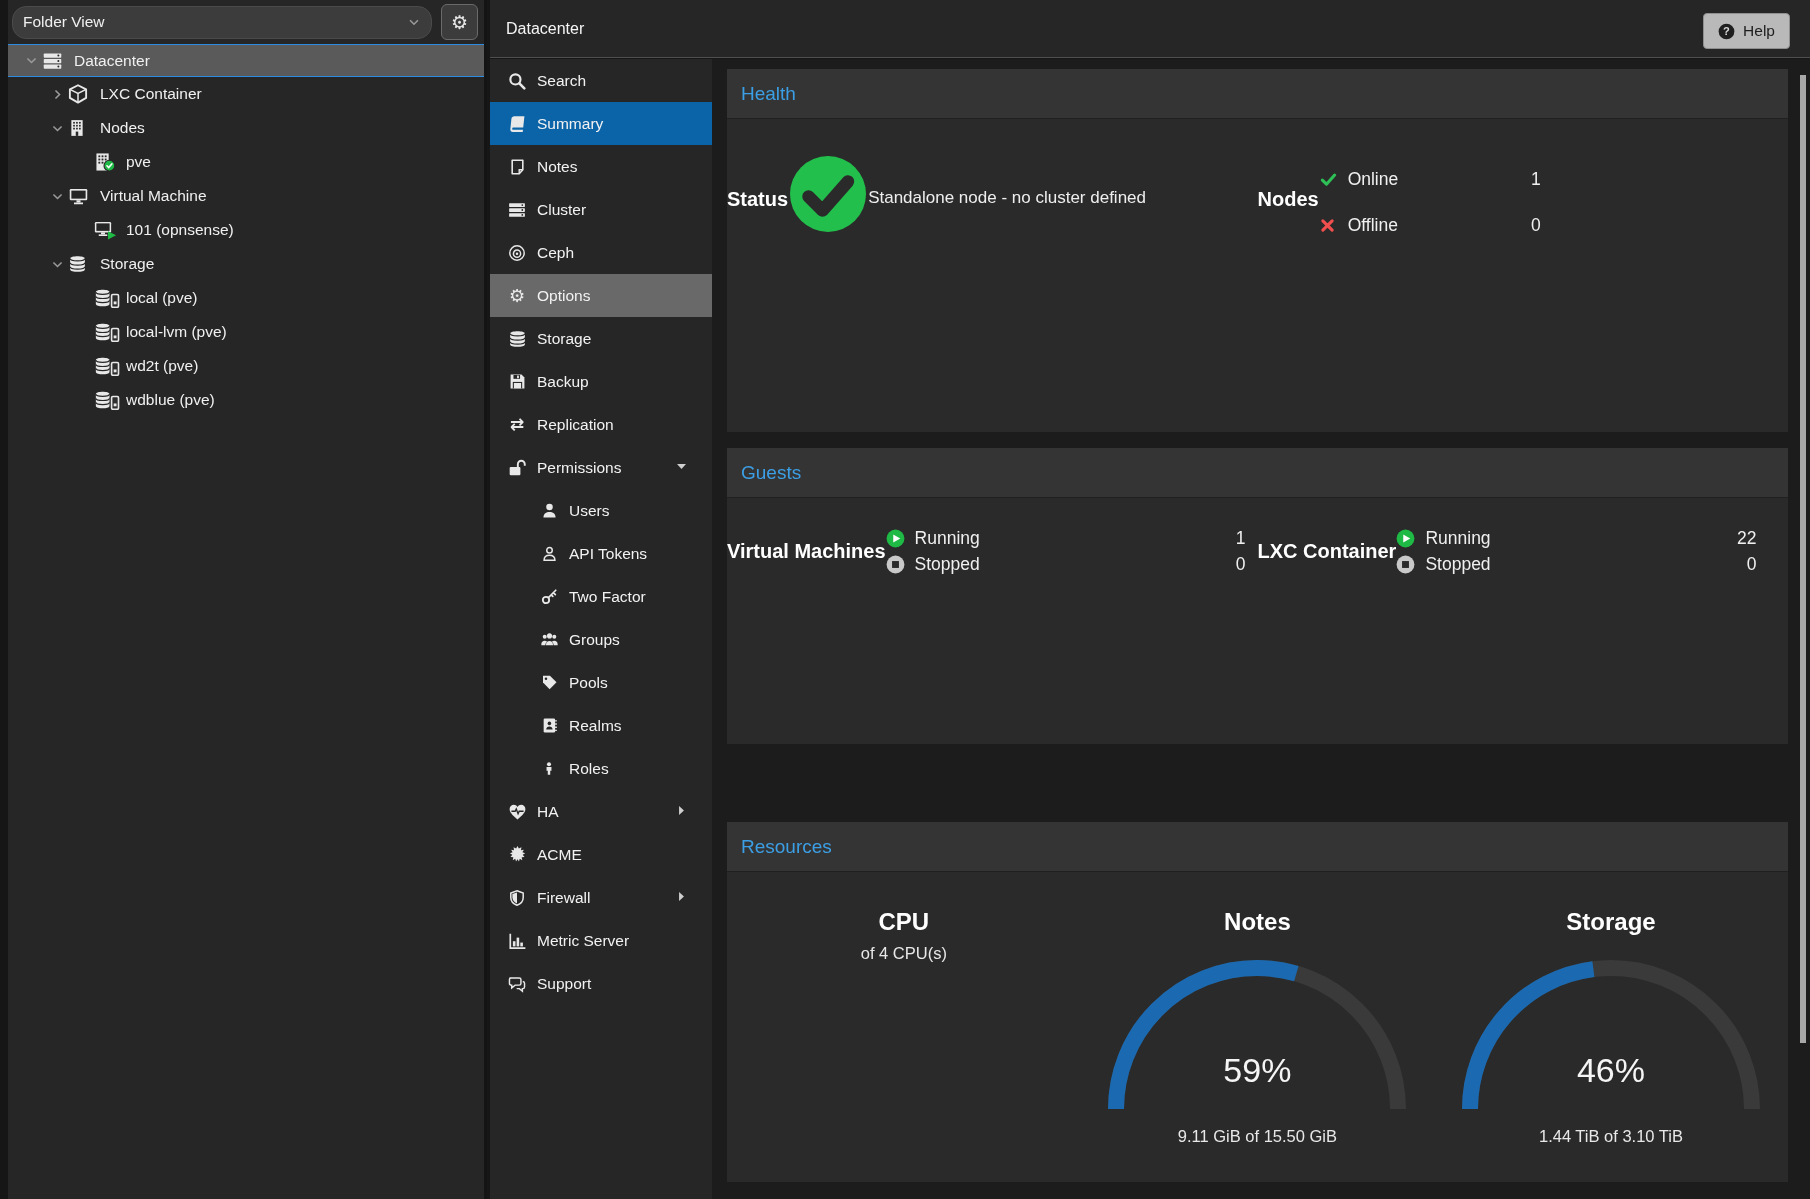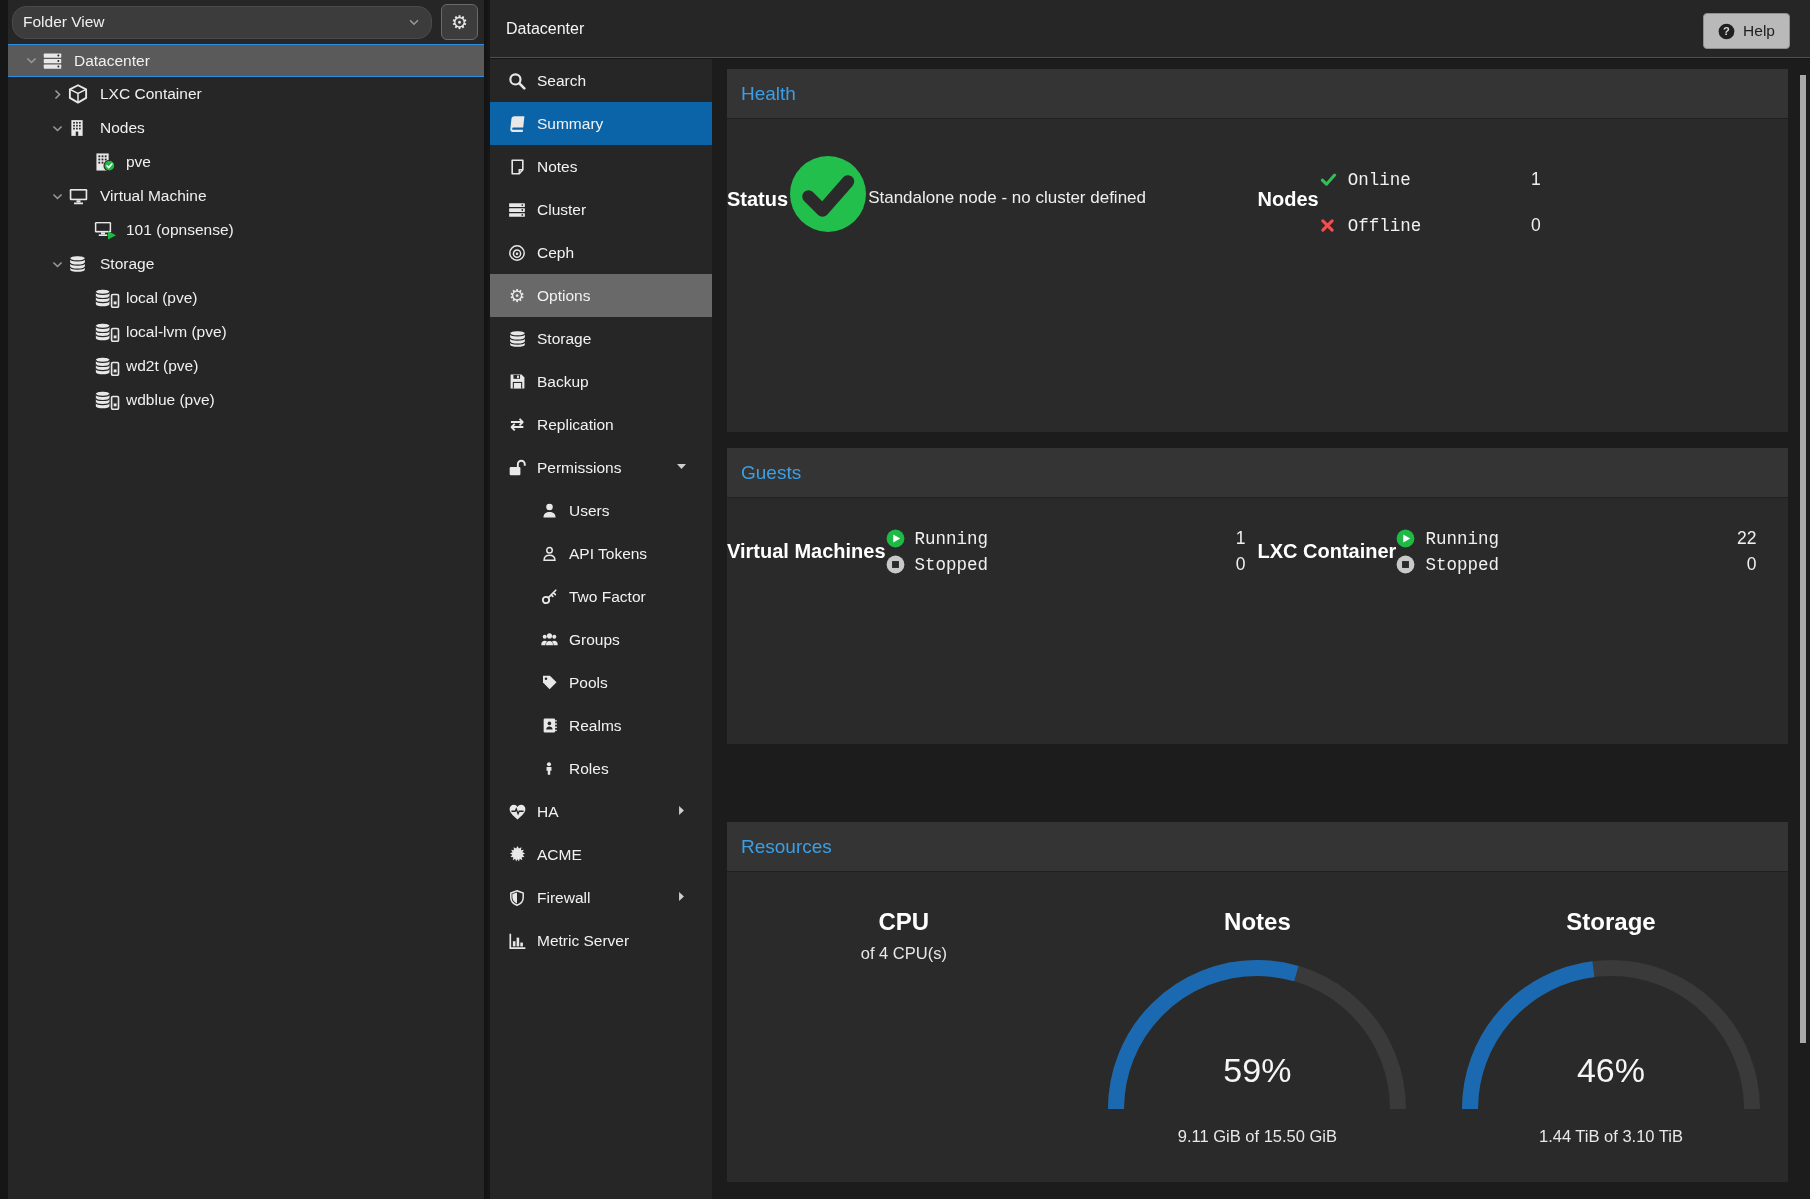--- a/index.html
+++ b/index.html
@@ -93,21 +93,21 @@
   .col-heading { font-size:20px; font-weight:bold; color:#fff; }
 
   
   #health-status .col-heading, #health-nodes .col-heading { margin-top:44px; }
   #big-check { margin-top:33px; }
   #status-message { margin-top:40px; font-size:17px; color:#eeeeee; }
   .kv-rows { display:flex; flex-direction:column; }
   #health-nodes .kv-rows { width:222px; margin-top:50px; gap:25px; }
   .kv-row { display:flex; align-items:center; font-size:17.5px; color:#f0f0f0; }
   .kv-row .kv-ico { width:22px; display:flex; flex:none; }
-  .kv-row .kv-label { margin-left:7px;font-family:Liberation Mono, monospace; }
+  .kv-row .kv-label { margin-left:7px; }
   .kv-row .kv-value { margin-left:auto; }
 
   
   #panel-guests .col-heading { margin-top:30px;text-align:center; }
   #panel-guests .kv-rows { width:360px; margin-top:30px; gap:5px; }
 
   
   #gauges { display:flex; }
   .gauge-col { width:353.6px; display:flex; flex-direction:column; align-items:center; }
   .gauge-title { margin-top:36px; font-size:24px; font-weight:bold; color:#fff; }
@@ -612,20 +612,31 @@
         <span class="icn">
           <svg width="19" height="18" viewBox="0 0 16 16">
             <path d="M1.6 1.5 V14.3 H15" stroke="#e8e8e8" stroke-width="1.5" fill="none"></path>
             <rect x="3.9" y="8.2" width="2.3" height="4.6" fill="#e8e8e8"></rect>
             <rect x="7.2" y="5" width="2.3" height="7.8" fill="#e8e8e8"></rect>
             <rect x="10.5" y="9.4" width="2.3" height="3.4" fill="#e8e8e8"></rect>
           </svg>
         </span>
       </span>
     <span class="menu-label">Metric Server</span>
+  </div>
+    <div class="menu-item">
+    <span class="menu-ico">
+        <span class="icn">
+          <svg width="20" height="18" viewBox="0 0 17 16">
+            <path d="M1.8 2.6 h8.6 c.9 0 1.6.7 1.6 1.5 v3.4 c0 .8-.7 1.5-1.6 1.5 H6.8 L3.8 11.5 V9 H3.4 c-.9 0-1.6-.7-1.6-1.5 V4.1 c0-.8.7-1.5 1.6-1.5 Z" fill="none" stroke="#e8e8e8" stroke-width="1.3"></path>
+            <path d="M13.6 5.8 c.9.1 1.6.8 1.6 1.6 v3.2 c0 .8-.7 1.5-1.6 1.5 h-.3 v2.3 l-2.7-2.3 H8.2" fill="none" stroke="#e8e8e8" stroke-width="1.3"></path>
+          </svg>
+        </span>
+      </span>
+    <span class="menu-label">Support</span>
   </div>
   </div>
 
 <div id="content">
 
   <div class="panel" id="panel-health">
     <div class="panel-header">
       <span>Health</span>
     </div>
     <div class="two-col">

